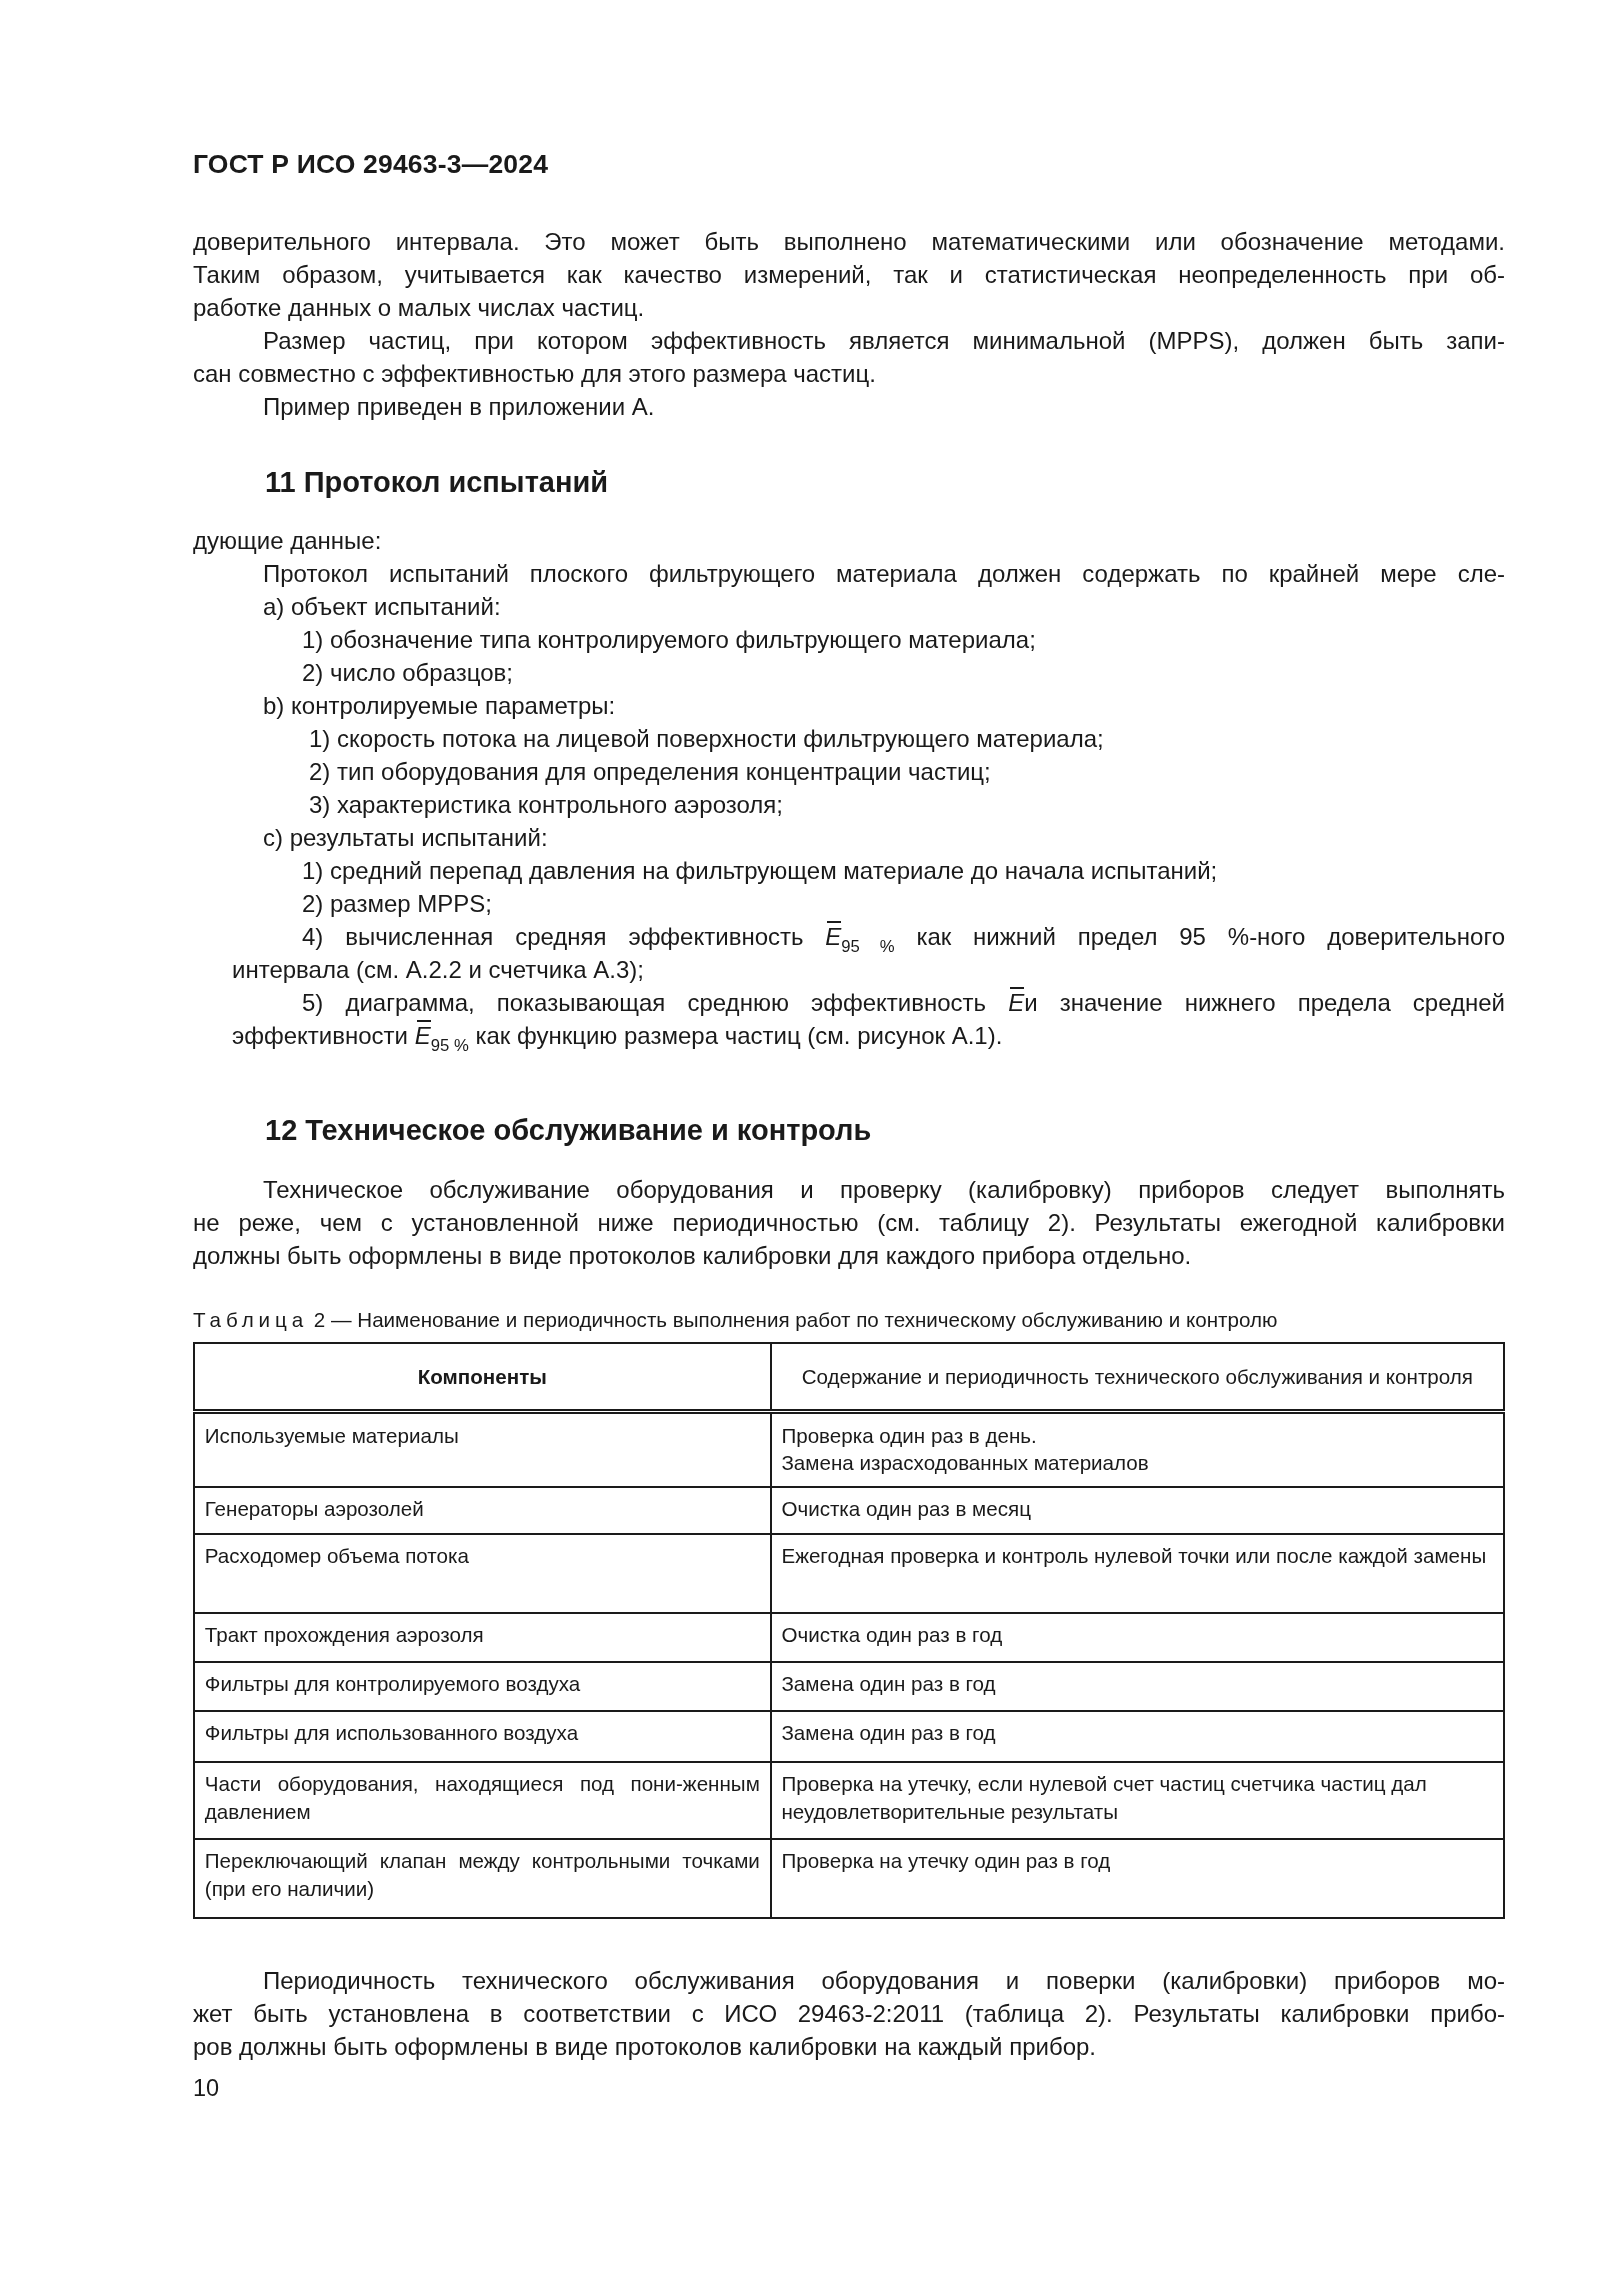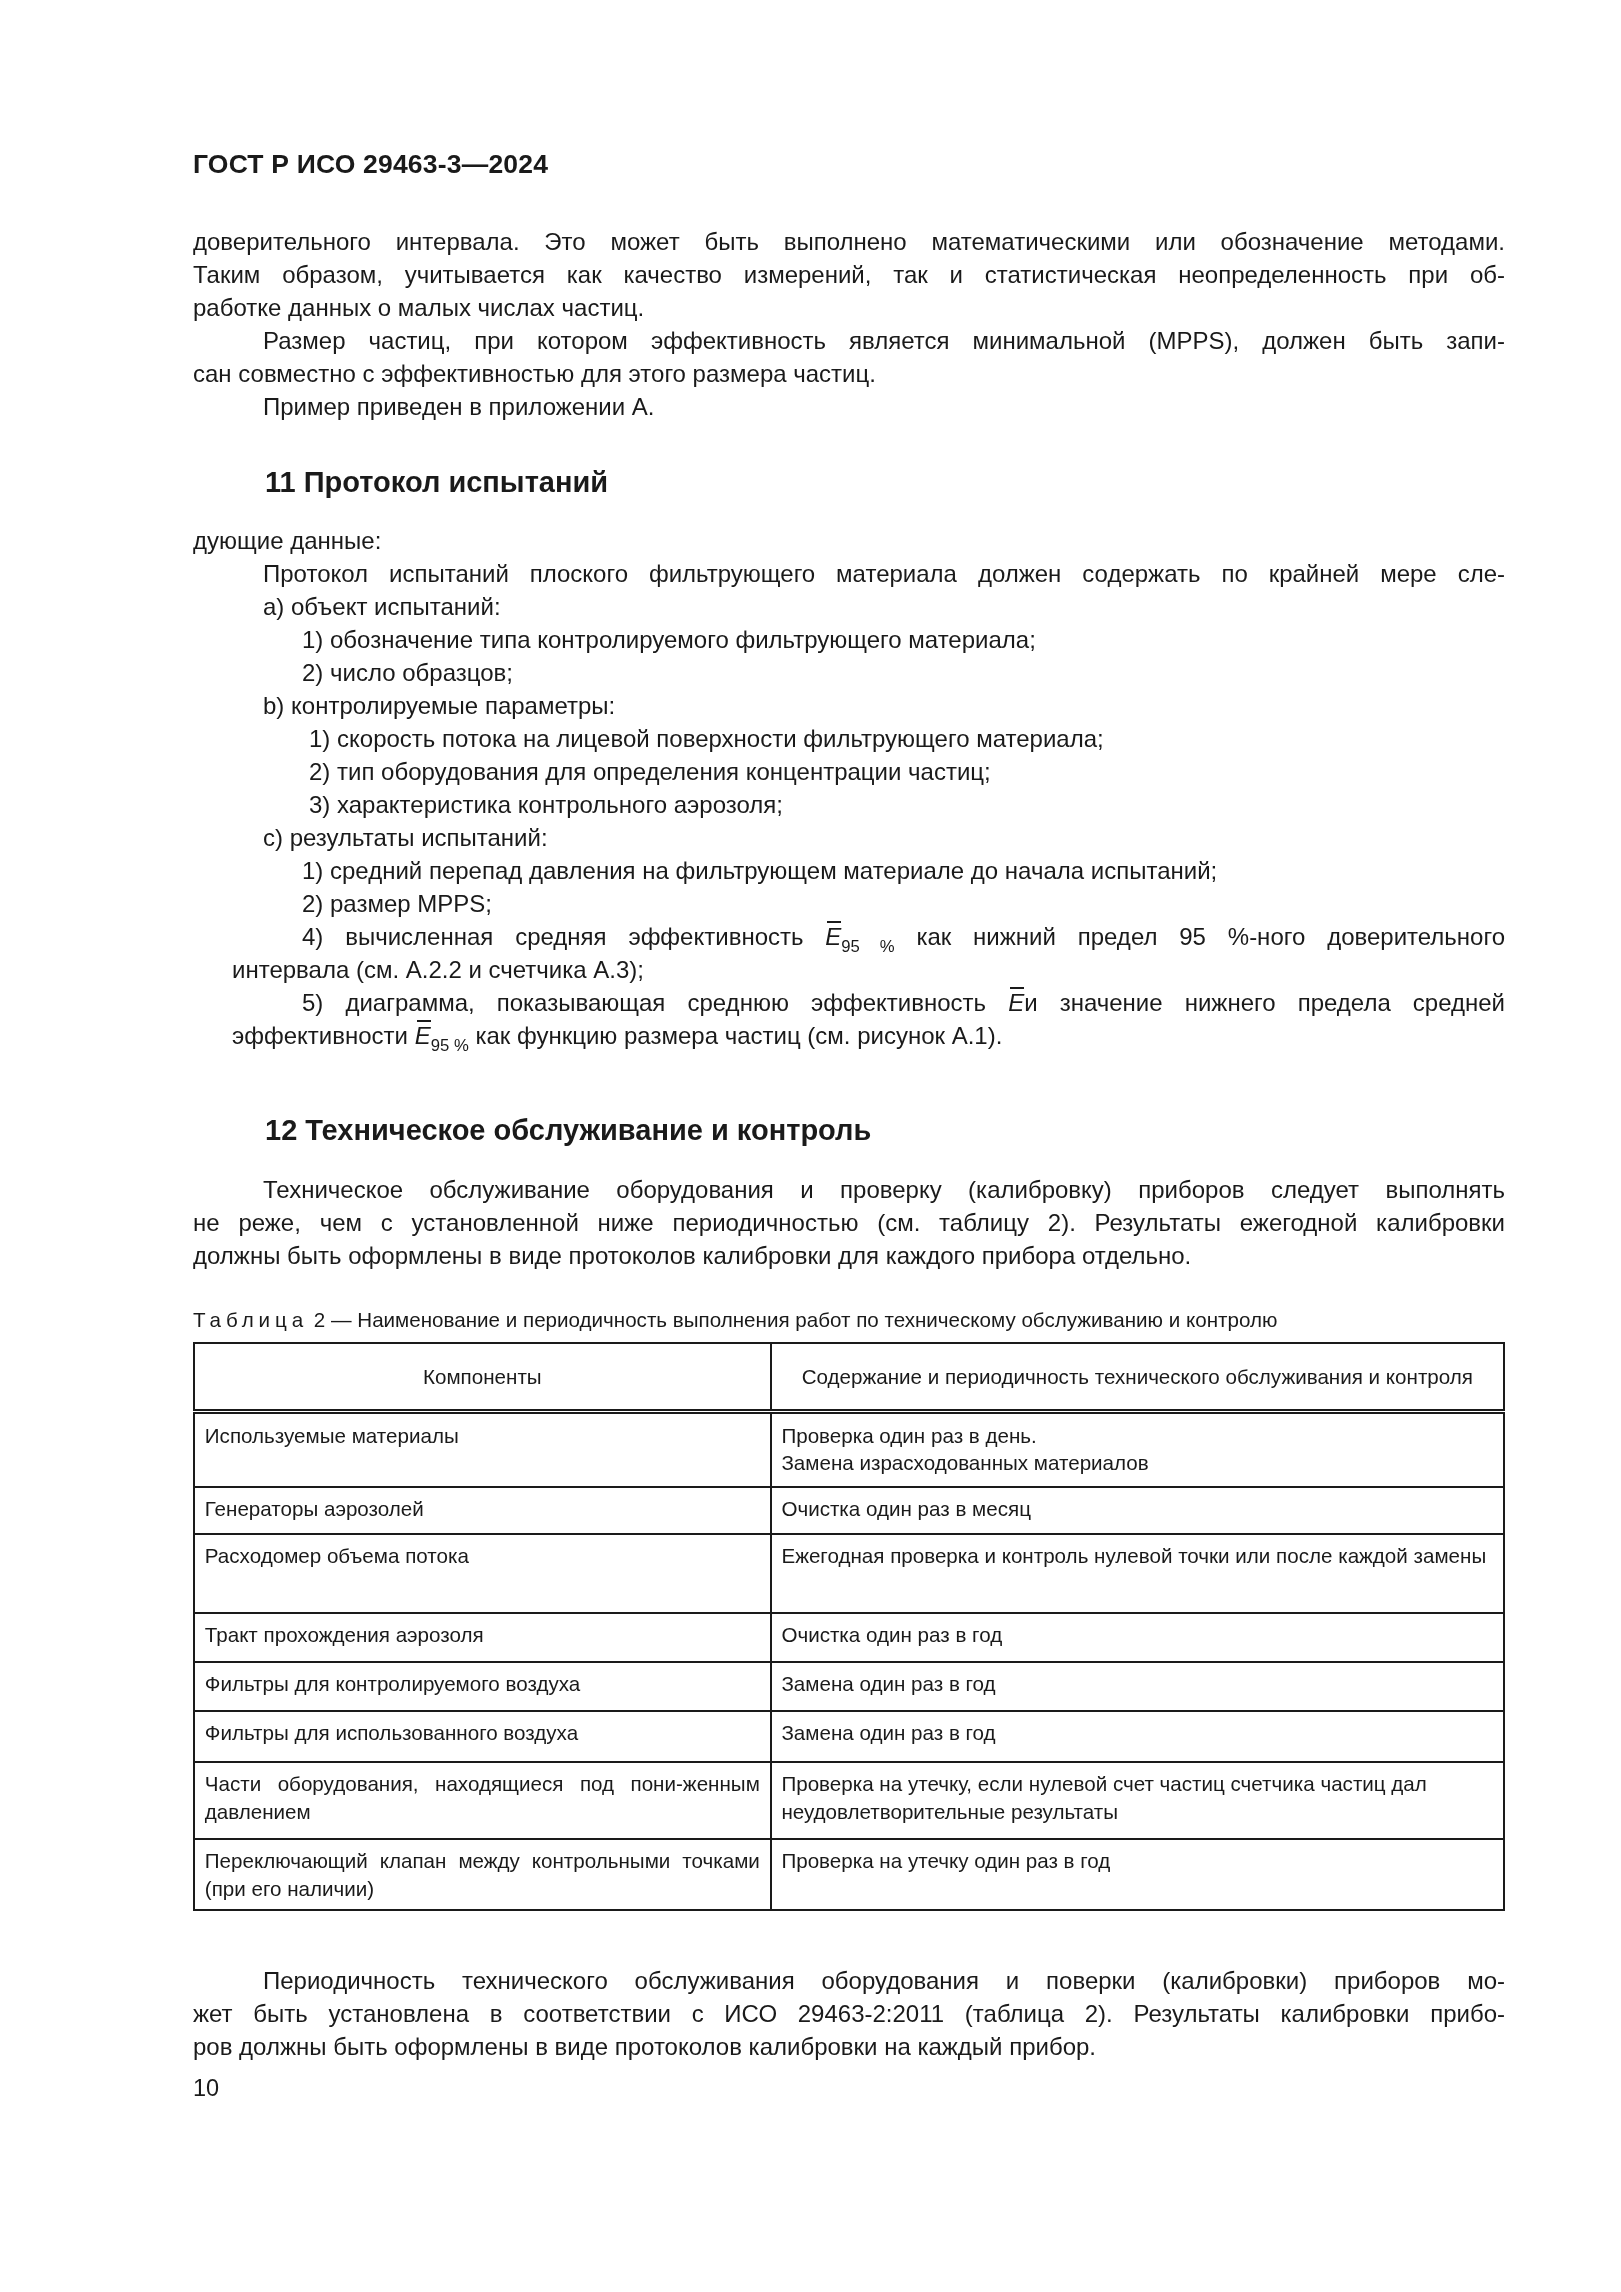--- a/index.html
+++ b/index.html
@@ -121,21 +121,21 @@
     <div class="line">должны быть оформлены в виде протоколов калибровки для каждого прибора отдельно.</div>
   </div>
 
   <div class="caption">
     <span class="spaced">Таблица</span>&nbsp;<span>2 — Наименование и периодичность выполнения работ по техническому обслуживанию и контролю</span>
   </div>
 
   <table class="maint">
     <thead>
       <tr>
-        <th style="width:555px;">Компоненты</th>
+        <th style="width:555px;font-weight:bold;">Компоненты</th>
         <th>Содержание и периодичность технического обслуживания и контроля</th>
       </tr>
     </thead>
     <tbody>
       <tr style="height:75px;padding-left:28px;">
         <td class="c1">Используемые материалы</td>
         <td>
           <div>Проверка один раз в день.</div>
           <div>Замена израсходованных материалов</div>
         </td>
@@ -157,21 +157,21 @@
         <td>Замена один раз в год</td>
       </tr>
       <tr style="height:51px;">
         <td class="c1">Фильтры для использованного воздуха</td>
         <td>Замена один раз в год</td>
       </tr>
       <tr style="height:77px;">
         <td class="c1">Части оборудования, находящиеся под пони-женным давлением</td>
         <td>Проверка на утечку, если нулевой счет частиц счетчика частиц дал неудовлетворительные результаты</td>
       </tr>
-      <tr style="height:71px;border-radius:20px;">
+      <tr style="height:79px;border-radius:20px;">
         <td class="c1">Переключающий клапан между контрольными точками (при его наличии)</td>
         <td>Проверка на утечку один раз в год</td>
       </tr>
     </tbody>
   </table>
 
   <div class="block body-text" style="top:1964px;">
     <div class="line just ind1">Периодичность технического обслуживания оборудования и поверки (калибровки) приборов мо-</div>
     <div class="line just">жет быть установлена в соответствии с ИСО 29463-2:2011 (таблица 2). Результаты калибровки прибо-</div>
     <div class="line">ров должны быть оформлены в виде протоколов калибровки на каждый прибор.</div>

